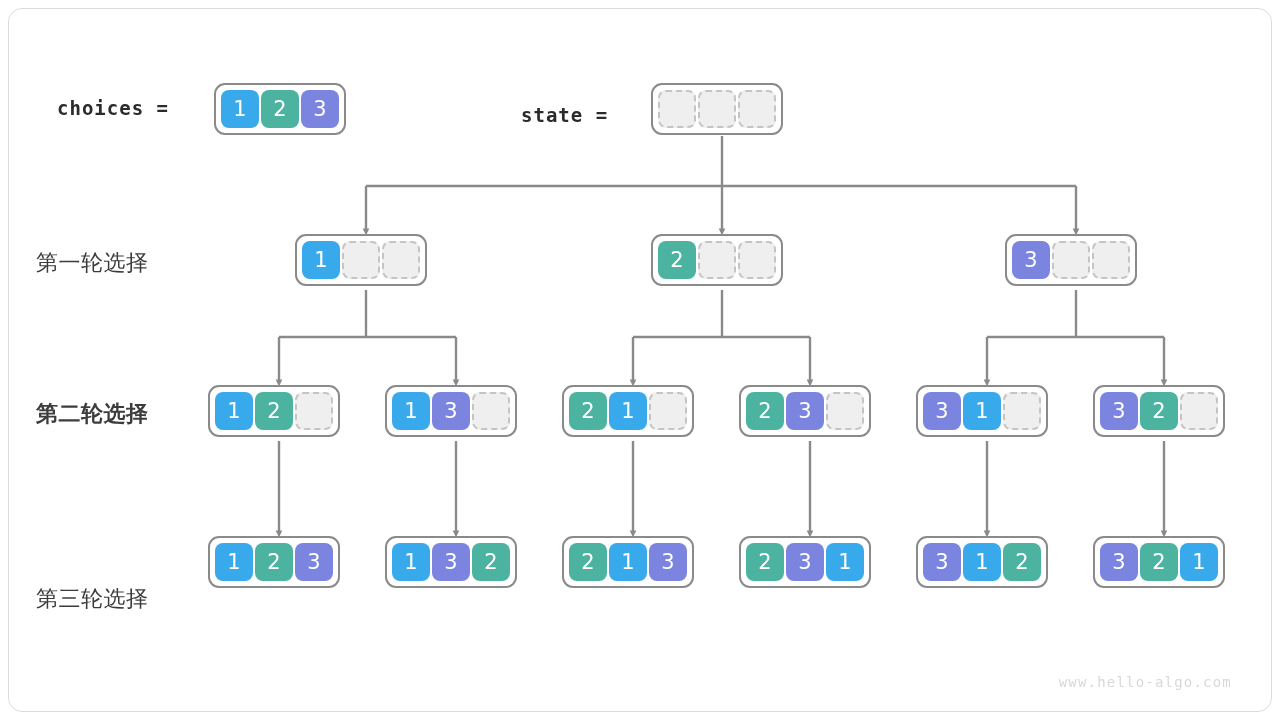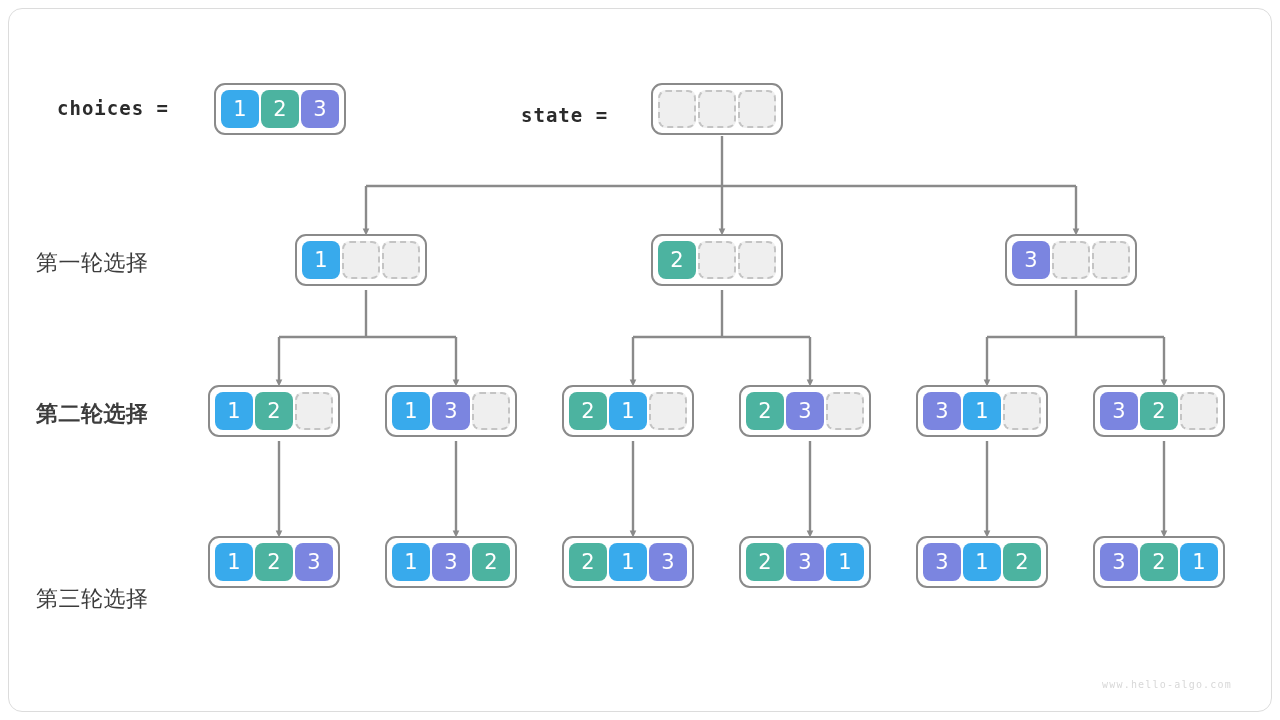--- a/index.html
+++ b/index.html
@@ -85,21 +85,21 @@
     background: #efefef;
     border: 2px dashed #c4c4c4;
     color: transparent;
   }
   
   .watermark {
     position: absolute;
     right: 48px;
     bottom: 30px;
     color: #d8d8d8;
-    font-size: 10px;
+    font-size: 14px;
     font-family: "DejaVu Sans Mono", "Liberation Mono", monospace;
     letter-spacing: 1.2px;
     white-space: nowrap;
   }
 </style>
 </head>
 <body>
 
 <div id="canvas">
   <div class="frame"></div>

